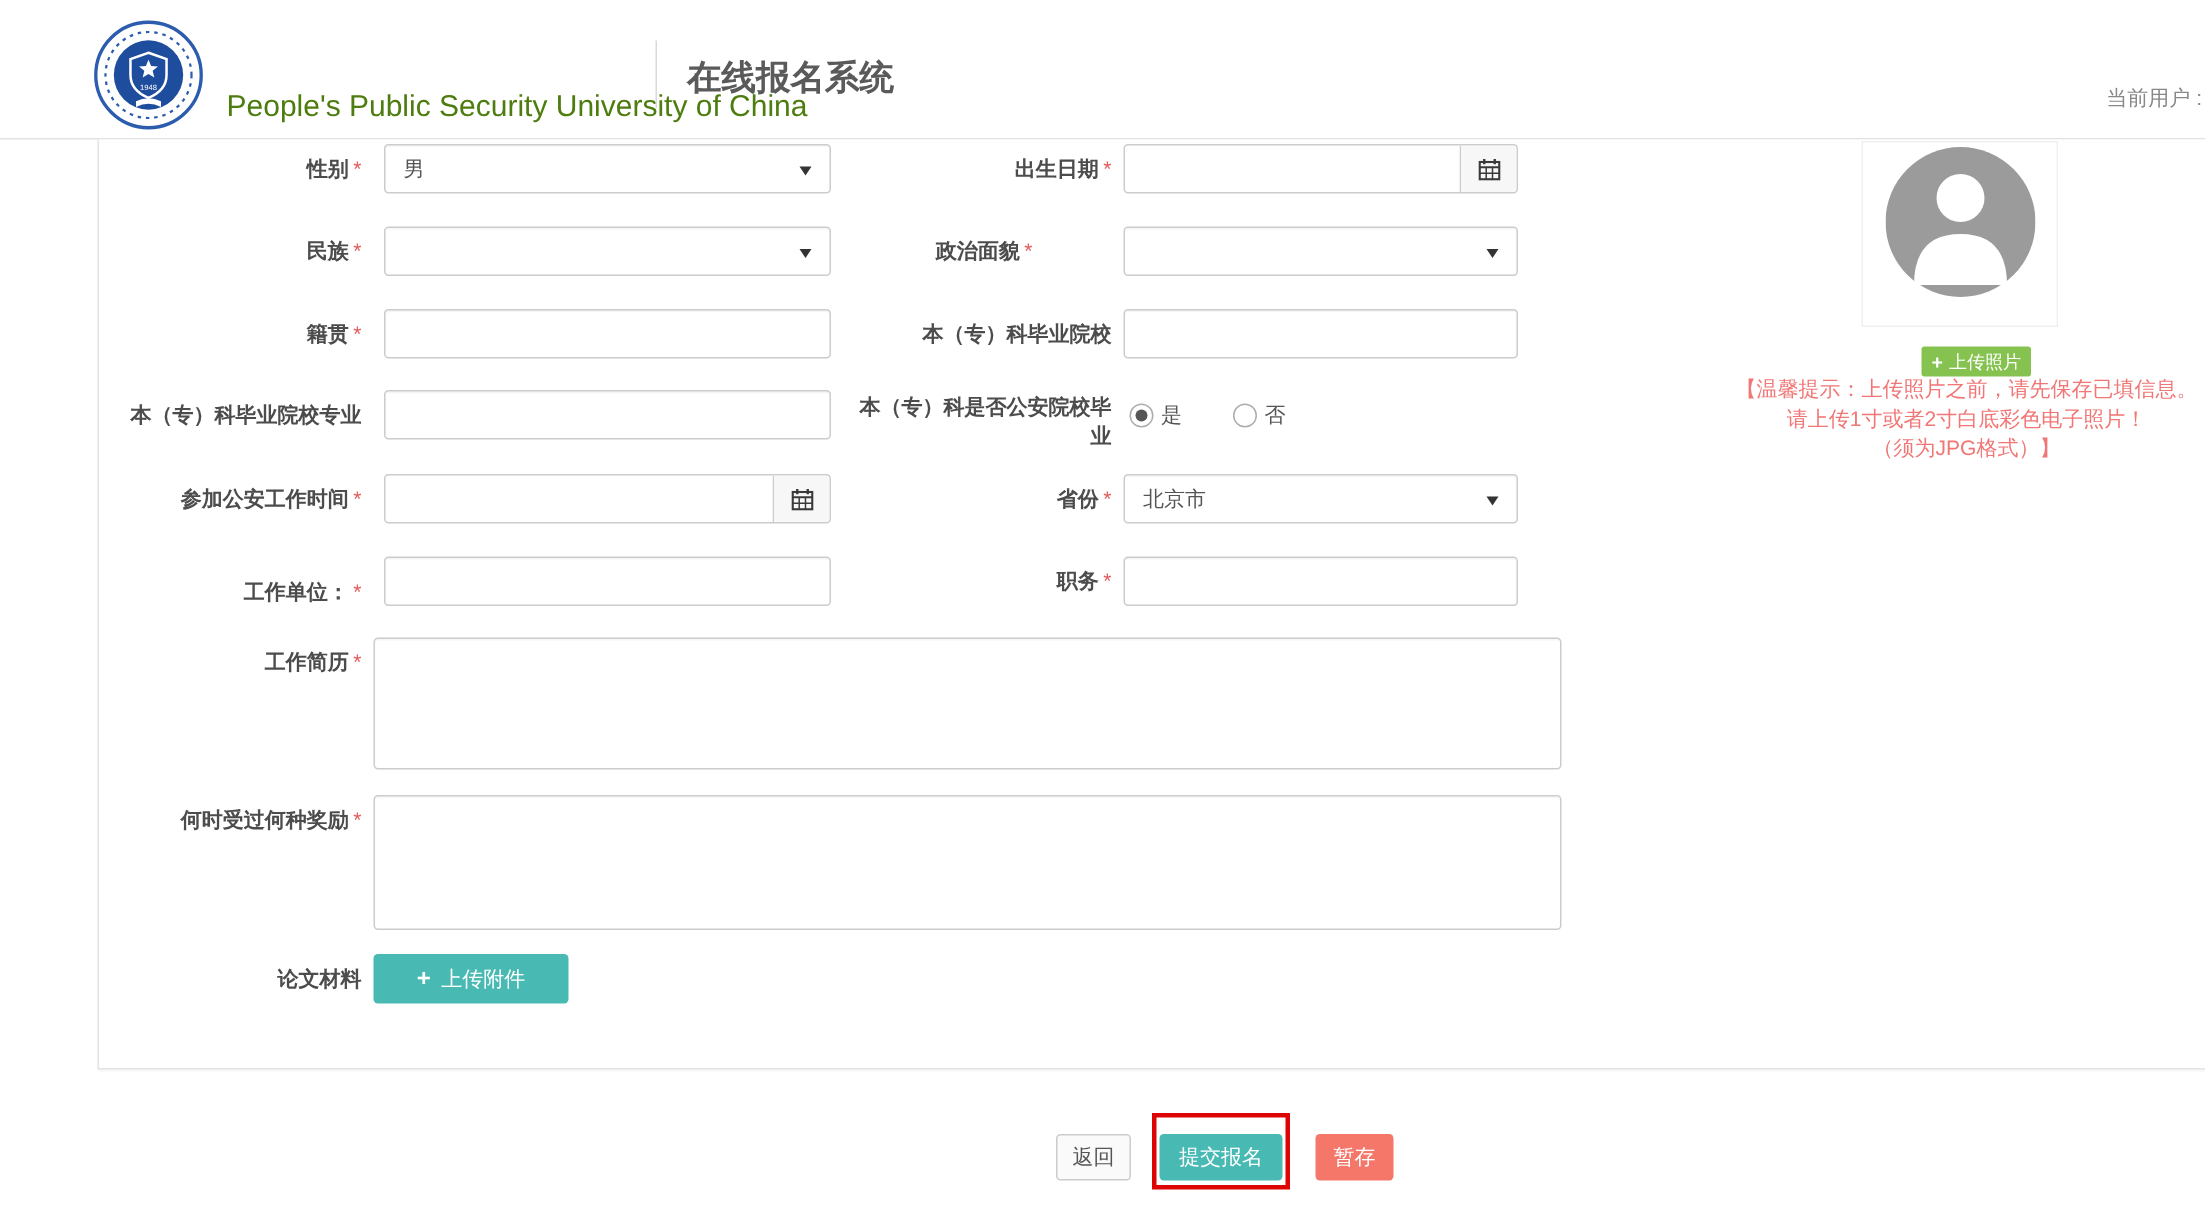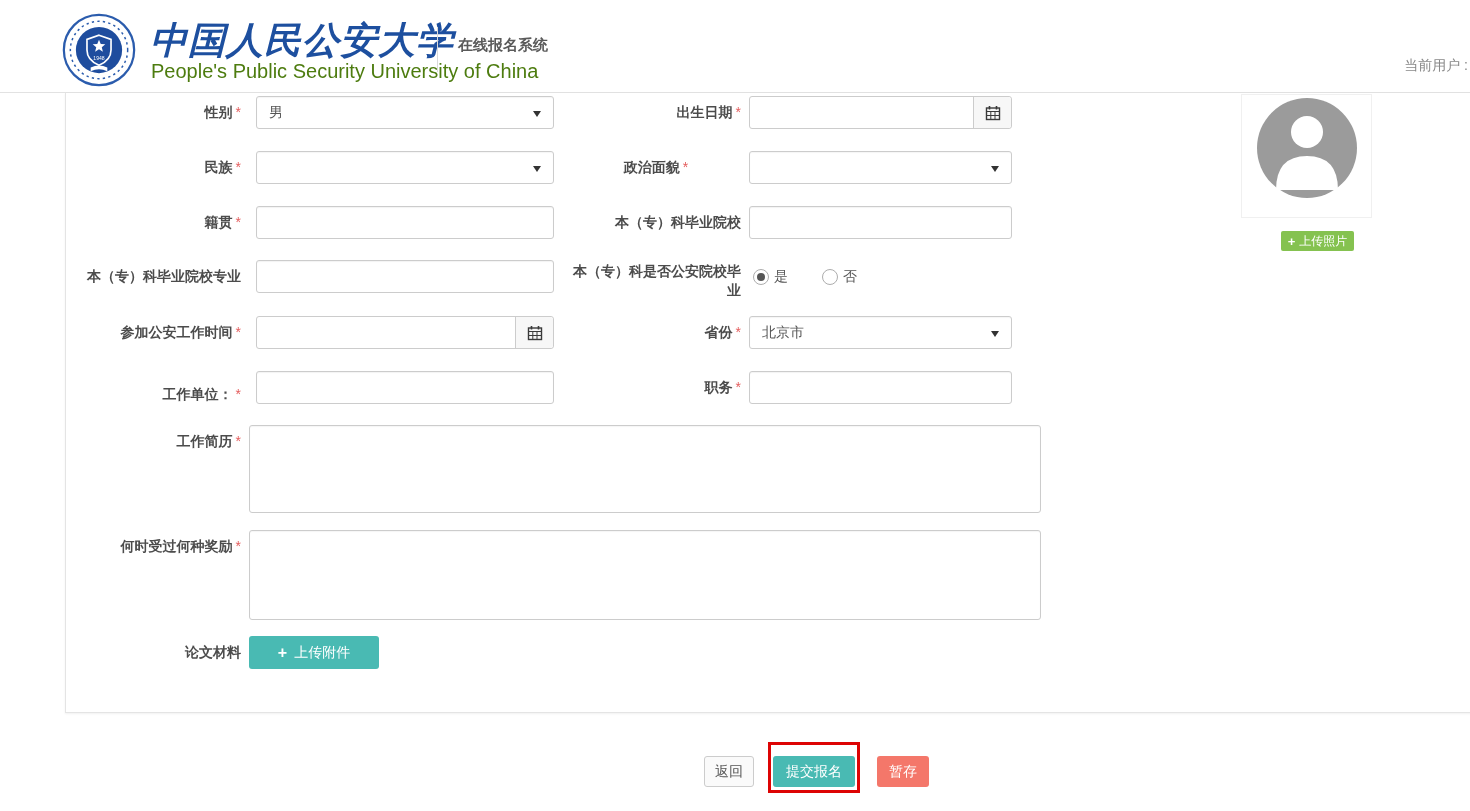--- a/index.html
+++ b/index.html
@@ -12,21 +12,21 @@
     background:#fff; border-bottom:1px solid #e2e2e2; }
   .seal { position:absolute; left:62px; top:13px; width:74px; height:74px; }
   .brand-cn { position:absolute; left:150px; top:16px; width:280px;
     font-family:"Liberation Serif","DejaVu Serif",serif;
     font-size:37px; font-weight:bold; color:#1d4f9f; letter-spacing:1px;
     font-style:italic; white-space:nowrap; }
   .brand-en { position:absolute; left:151px; top:60px; font-size:20px;
     color:#4d7c0f; white-space:nowrap; }
   .hdr-divider { position:absolute; left:437px; top:27px; width:1px; height:45px;
     background:#d9d9d9; }
-  .sys-title { position:absolute; left:458px; top:36px; font-size:15px;
+  .sys-title { position:absolute; left:458px; top:36px; font-size:23px;
     font-weight:bold; color:#5a5a5a; white-space:nowrap; }
   .cur-user { position:absolute; right:2px; top:37px; font-size:14px; color:#888;
     white-space:nowrap;margin-top:20px; }
 
   
   .panel { position:absolute; left:65px; top:93px; width:1415px; height:620px;
     background:#fff; border:1px solid #e4e4e4; border-top:none;
     box-shadow:0 1px 2px rgba(0,0,0,0.06); }
 
   .flabel { position:absolute; left:0; width:175px; text-align:right;
@@ -106,21 +106,20 @@
     <svg width="74" height="74" viewBox="0 0 80 80">
       <circle cx="40" cy="40" r="38" fill="#fff" stroke="#2b5cad" stroke-width="2.4"></circle>
       <circle cx="40" cy="40" r="31" fill="none" stroke="#2b5cad" stroke-width="1.6" stroke-dasharray="2.5 3.5"></circle>
       <circle cx="40" cy="40" r="25" fill="#1f4d9e"></circle>
       <path d="M40 24 L53 28.5 V40 Q53 51 40 56.5 Q27 51 27 40 V28.5 Z" fill="none" stroke="#fff" stroke-width="1.8"></path>
       <polygon fill="#fff" points="40,29 41.9,33.6 46.8,33.9 43,37 44.2,41.8 40,39.2 35.8,41.8 37,37 33.2,33.9 38.1,33.6"></polygon>
       <path d="M31 59 Q40 54.5 49 59 L49 63 Q40 58.5 31 63 Z" fill="#fff"></path>
       <text x="40" y="50.5" text-anchor="middle" font-size="5.5" fill="#fff">1948</text>
     </svg>
   </div>
-  <div class="brand-cn">中国人民公安大学</div>
   <div class="brand-en">People's Public Security University of China</div>
   <div class="hdr-divider"></div>
   <div class="sys-title">在线报名系统</div>
   <div class="cur-user">当前用户 :</div>
 </div>
 
 <div class="panel">
 
   <div class="flabel" style="top:3px;">
     <span class="lbl-line"><span>性别</span><span class="req">*</span></span>
@@ -251,20 +250,25 @@
     <svg width="100" height="100" viewBox="0 0 100 100">
       <circle cx="50" cy="50" r="50" fill="#9b9b9b"></circle>
       <circle cx="50" cy="34" r="16" fill="#fff"></circle>
       <path d="M19 92 Q19 58 50 58 Q81 58 81 92 Z" fill="#fff"></path>
     </svg>
   </div>
   <button class="btn btn-upload-photo">
     <span class="plus-glyph">+</span>
     <span>上传照片</span>
   </button>
+  <div class="photo-tips">
+    <div>【温馨提示：上传照片之前，请先保存已填信息。</div>
+    <div>请上传1寸或者2寸白底彩色电子照片！</div>
+    <div>（须为JPG格式）】</div>
+  </div>
 </div>
 
 <div class="footer-btns">
   <button class="btn btn-back">返回</button>
   <button class="btn btn-teal btn-submit">提交报名</button>
   <div class="annotation-rect"></div>
   <button class="btn btn-save">暂存</button>
 </div>
 
 </body></html>

